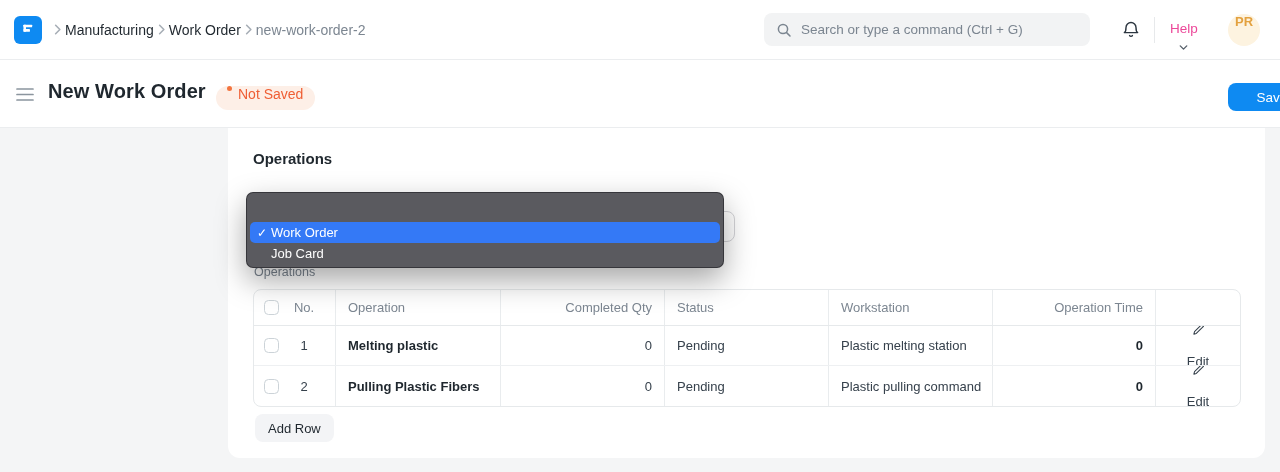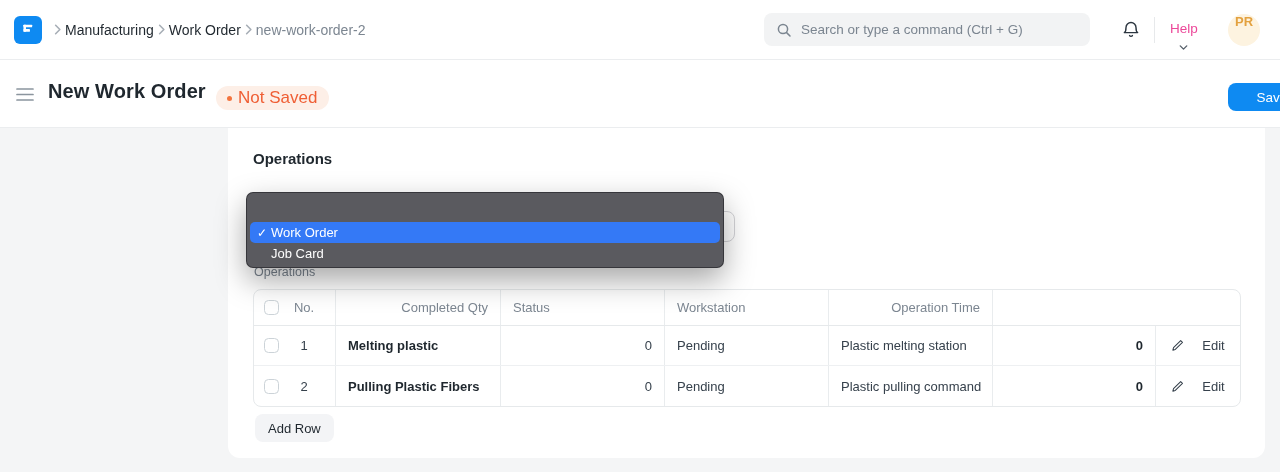--- a/index.html
+++ b/index.html
@@ -26,21 +26,21 @@
 
   .bell { position:absolute; left:1121px; top:19px; cursor:pointer; }
   .nav-divider { position:absolute; left:1154px; top:17px; width:1px; height:26px; background:#e7e9eb; }
   .help { position:absolute; left:1170px; top:21px; display:flex; align-items:center; gap:5px; font-size:13.5px; color:#ec4899; cursor:pointer;flex-direction:column; }
   .avatar { position:absolute; left:1228px; top:14px; width:32px; height:32px; border-radius:50%; background:#fdf3e0; color:#e3a13f; font-size:13px; font-weight:700; display:flex; justify-content:center; cursor:pointer; }
 
   
   .page-head { position:absolute; top:60px; left:0; width:1280px; height:68px; background:#fff; border-bottom:1px solid #ebedef; z-index:25; }
   .hamburger { position:absolute; left:16px; top:27px; cursor:pointer; }
   .page-title { position:absolute; left:48px; top:20px; font-size:20px; font-weight:700; color:#1f272e; letter-spacing:0.1px; }
-  .status-badge { position:absolute; left:216px; top:26px; height:24px; padding:0 12px 0 11px; background:#fdefe7; border-radius:12px; display:flex; align-items:center; gap:6px; font-size:17px; color:#ef5e34; }
+  .status-badge { position:absolute; left:216px; top:26px; height:24px; padding:0 12px 0 11px; background:#fdefe7; border-radius:12px; display:flex; align-items:flex-start; gap:6px; font-size:14px; color:#ef5e34; }
   .status-dot { width:5px; height:5px; border-radius:50%; background:#f3743f; }
   .save-btn { position:absolute; left:1228px; top:23px; width:88px; height:28px; background:#0e8af2; color:#fff; border:none; border-radius:8px; font-size:13.5px; font-family:inherit; cursor:pointer; }
 
   
   .content { position:absolute; top:128px; left:0; width:1268px; height:344px; background:#f4f5f6; }
   .card { position:absolute; left:228px; top:0; width:1037px; height:330px; background:#fff; border-radius:0 0 12px 12px; }
   .section-heading { position:absolute; left:25px; top:22px; font-size:15px; font-weight:700; color:#1f272e; }
   .select-ctl { position:absolute; left:25px; top:83px; width:482px; height:31px; background:#fff; border:1px solid #d4d4d8; border-radius:8px; cursor:pointer; }
   .grid-label { position:absolute; left:26px; top:137px; font-size:12.5px; color:#7c8691; }
 
@@ -52,21 +52,21 @@
   .grid-row.data.mid { border-bottom:1px solid #eef0f2; }
   .cell { display:flex; align-items:center; padding:0 12px; border-right:1px solid #e9ecee; overflow:hidden; white-space:nowrap; }
   .cell.last { border-right:none; }
   .cell.first { padding:0 6px 0 10px; }
   .no-label { flex:1; text-align:center; }
   .cell.right { justify-content:flex-end; }
   .cell.op { font-weight:700; color:#1f272e; }
   .cell.time { justify-content:flex-end; font-weight:700; color:#1f272e; }
   .cell.edit { justify-content:center; }
   .checkbox { width:15px; height:15px; border:1px solid #ccd3d8; border-radius:4.5px; background:#fff; flex:0 0 auto; cursor:pointer; }
-  .edit-btn { display:flex; align-items:center; gap:18px; background:none; border:none; font-family:inherit; font-size:13px; color:#36414c; cursor:pointer; }
+  .edit-btn { display:flex; align-items:center; gap:18px; background:none; border:none; font-family:inherit; font-size:13px; color:#36414c; cursor:pointer;flex-direction:column; }
 
   .add-row { position:absolute; left:27px; top:286px; height:28px; padding:0 13px; background:#f3f4f6; border:none; border-radius:8px; font-size:13px; color:#1f272e; font-family:inherit; cursor:pointer; }
 
   
   .menu { position:absolute; left:246px; top:64px; width:478px; height:76px; background:#5a5a5f; border:1px solid rgba(25,25,30,0.55); border-radius:7px; box-shadow:0 12px 30px rgba(0,0,0,0.35); padding:5px 0; z-index:40; }
   .menu-row { height:21px; margin:0 3px; border-radius:5px; display:flex; align-items:center; padding-left:7px; color:#fff; font-size:13px; font-weight:500; cursor:pointer; }
   .menu-row.empty { height:24px; }
   .menu-row.selected { background:#3479f6; }
   .menu-check { width:14px; font-size:12px; flex:0 0 auto; }
   .menu-check.ghost { visibility:hidden; }
@@ -155,20 +155,21 @@
 
     <div class="grid-label">Operations</div>
 
     <div class="grid">
 
       <div class="grid-row head">
         <div class="cell first">
           <span class="checkbox"></span>
           <span class="no-label">No.</span>
         </div>
+        <div class="cell">Operation</div>
         <div class="cell right">Completed Qty</div>
         <div class="cell">Status</div>
         <div class="cell">Workstation</div>
         <div class="cell right">Operation Time</div>
         <div class="cell last"></div>
       </div>
 
       <div class="grid-row data mid">
         <div class="cell first">
           <span class="checkbox"></span>

